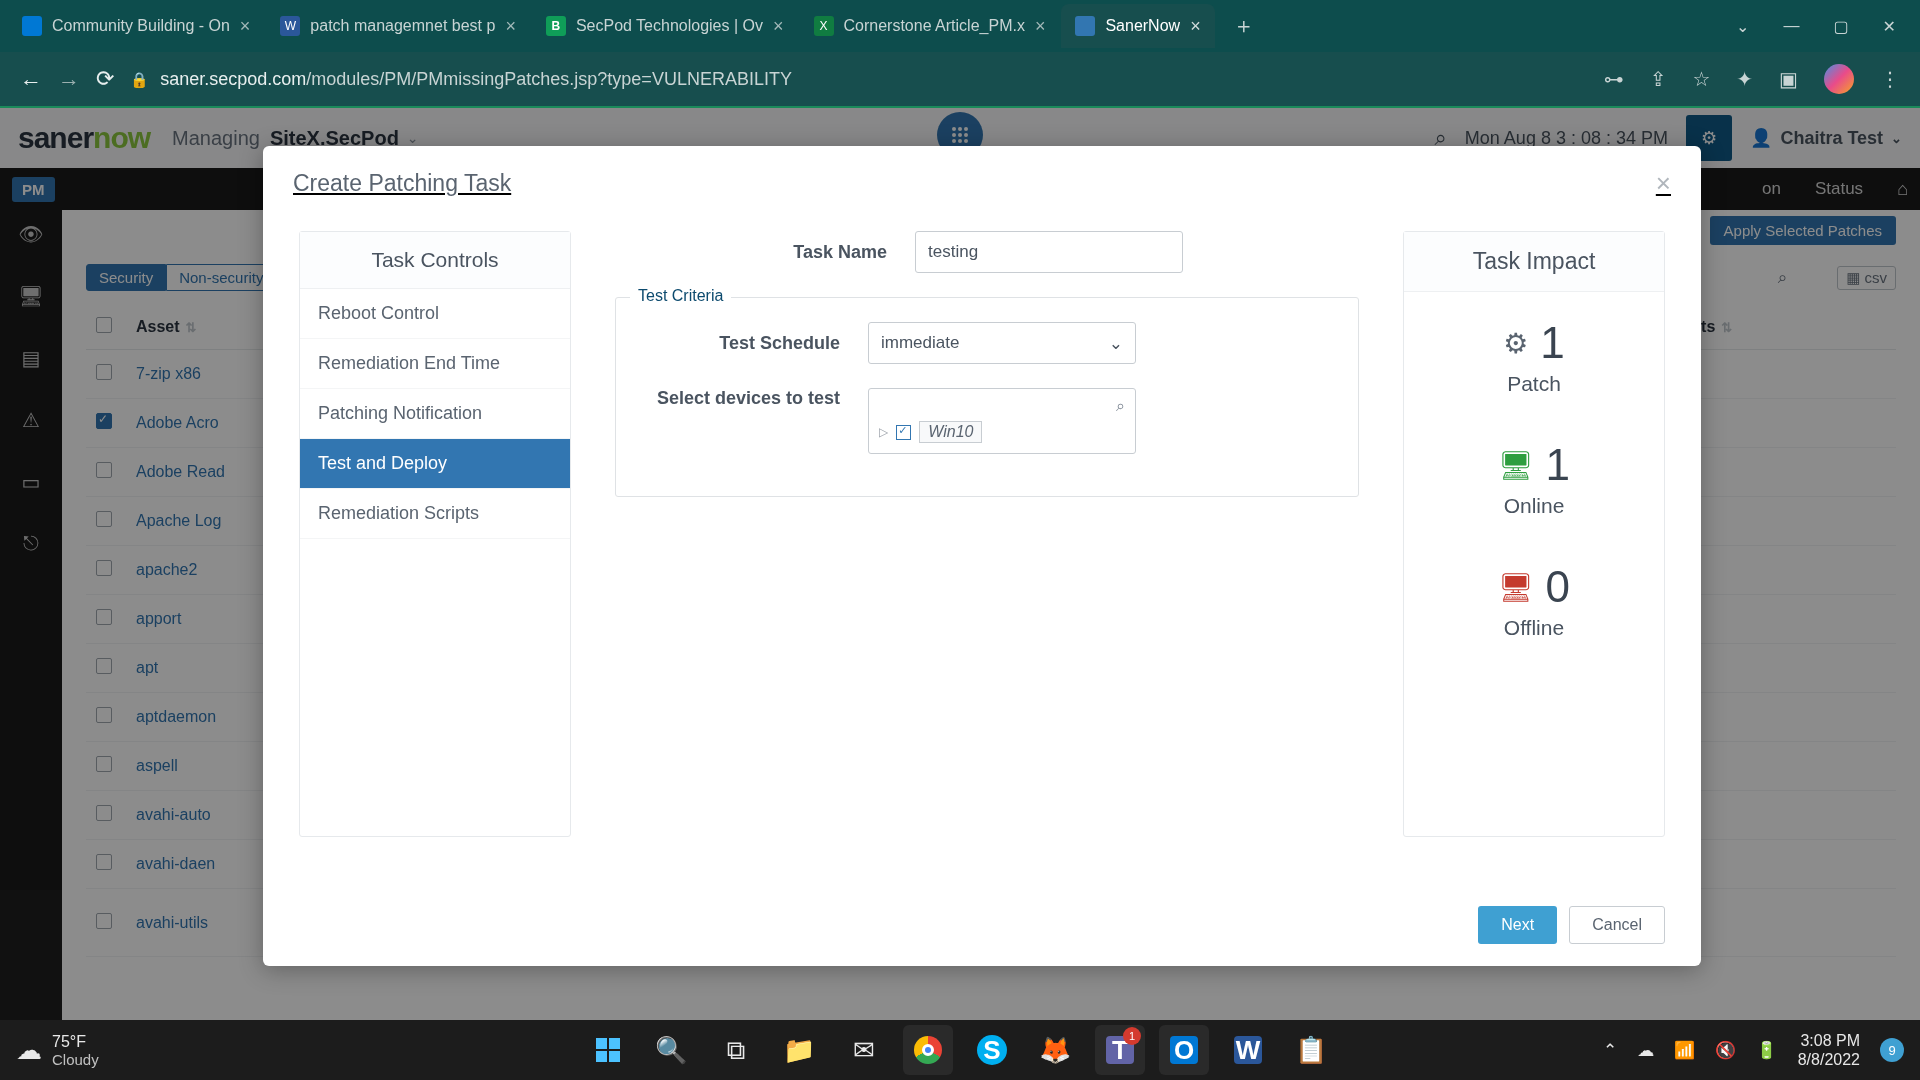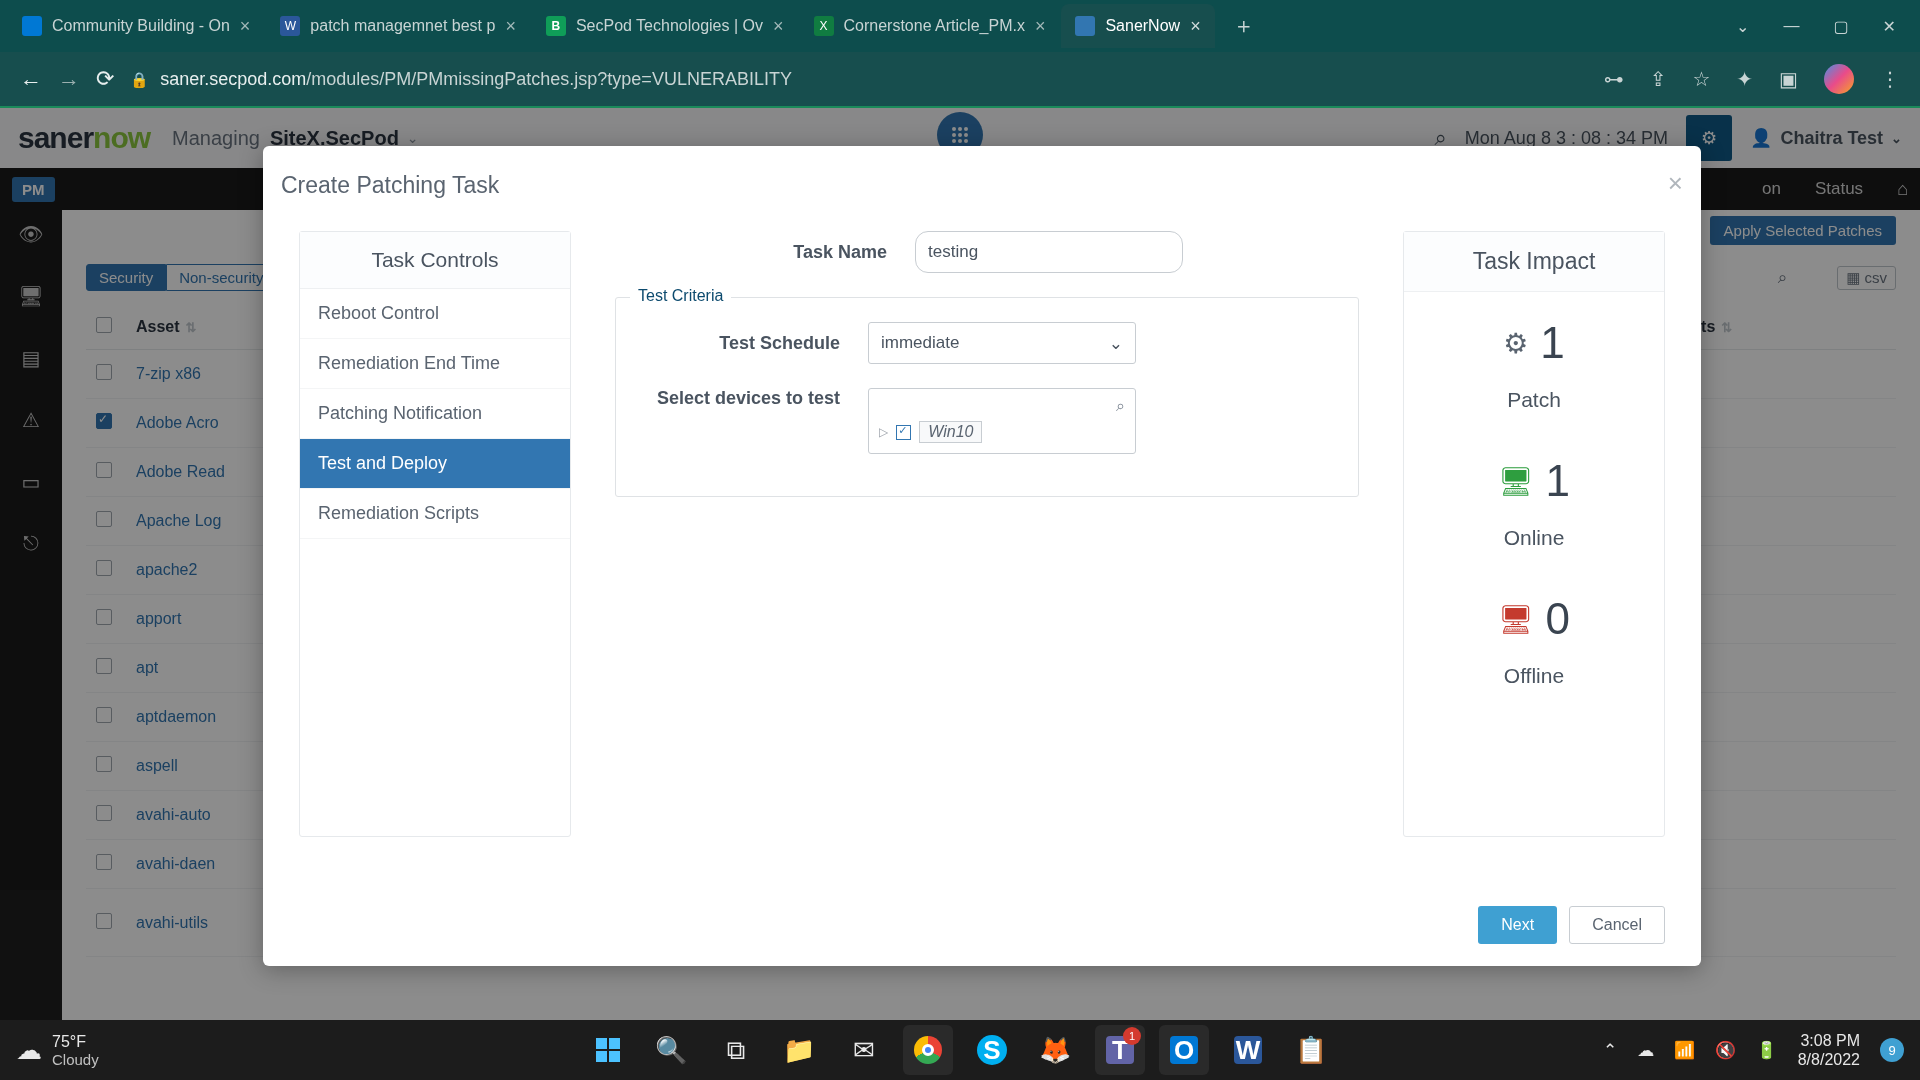--- a/index.html
+++ b/index.html
@@ -65,51 +65,51 @@
 .cb.checked::after { content:"✓"; color:#fff; font-size:12px; position:absolute; top:-2px; left:1px; }
 .sort-ic { color:#c0c6cc; margin-left:6px; font-size:13px; }
 .sev { color:#d08a14; }
 .sev.crit { color:#c43a2e; }
 
 
 .dim { position:absolute; left:0; top:108px; right:0; bottom:60px; background:rgba(0,0,0,0.45); }
 
 
 .modal { position:absolute; left:263px; top:146px; width:1438px; height:820px; background:#fff; border-radius:6px; box-shadow:0 4px 24px rgba(0,0,0,0.3); }
-.modal-head { padding:22px 18px 18px; display:flex; align-items:flex-end; }
+.modal-head { padding:22px 30px 18px; display:flex; align-items:center;text-decoration:underline; }
 .modal-title { font-size:23px; color:#5a6470; }
 .modal-close { margin-left:auto; color:#b0b6bc; font-size:26px; font-weight:300; }
 .modal-body { display:flex; padding:14px 36px 20px; gap:22px; height:640px; }
 
 .task-controls { width:272px; border:1px solid #e6e9ec; border-radius:3px; }
 .tc-head { text-align:center; padding:16px 0; font-size:21px; color:#4a5460; background:#fcfdfe; border-bottom:1px solid #eef0f2; }
 .tc-item { padding:14px 18px; color:#5a6470; font-size:18px; border-bottom:1px solid #f4f5f6; cursor:pointer; }
 .tc-item.active { background:#3276b1; color:#fff; }
 
 .center { flex:1; padding:0 22px; }
 .field-row { display:flex; align-items:center; margin-bottom:24px; }
 .field-label { width:300px; text-align:right; padding-right:28px; color:#4a5460; font-size:18px; font-weight:600; }
-.field-input { width:268px; height:42px; border:1px solid #c8cdd2; border-radius:13px; padding:12px 12px; font-size:17px; color:#4a5460; }
+.field-input { width:268px; height:42px; border:1px solid #c8cdd2; border-radius:3px; padding:12px 12px; font-size:17px; color:#4a5460; }
 .fieldset { border:1px solid #dfe2e5; border-radius:3px; padding:24px 18px 18px; position:relative; margin-top:6px; }
 .fieldset-legend { position:absolute; top:-11px; left:14px; background:#fff; padding:0 8px; color:#0c4a6e; font-size:16px; }
 .select-wrap { width:268px; height:42px; border:1px solid #c8cdd2; border-radius:3px; display:flex; align-items:center; padding:0 12px; color:#4a5460; font-size:17px; justify-content:space-between; }
 .device-box { width:268px; border:1px solid #c8cdd2; border-radius:3px; padding:8px 10px 10px; }
 .device-search { text-align:right; color:#7a8490; font-size:16px; margin-bottom:6px; }
 .tree-row { display:flex; align-items:center; gap:8px; font-size:16px; color:#4a5460; }
 .tree-exp { color:#9aa0a8; font-size:12px; }
 .tree-cb { width:15px; height:15px; border:1px solid #3276b1; position:relative; }
 .tree-cb::after { content:"✓"; color:#3276b1; font-size:11px; position:absolute; top:-2px; left:1px; }
 .tree-label { border:1px solid #c8cdd2; padding:1px 8px; font-style:italic; color:#5a6470; background:#f8f9fa; }
 
 .impact { width:262px; border:1px solid #e6e9ec; border-radius:3px; text-align:center; }
 .im-head { padding:16px 0; font-size:23px; color:#4a5460; background:#fcfdfe; border-bottom:1px solid #eef0f2; }
 .im-block { padding:26px 0 18px; }
 .im-num { font-size:44px; color:#3a4450; display:flex; align-items:center; justify-content:center; gap:12px; }
 .im-num .ic { font-size:28px; }
-.im-label { font-size:21px; color:#4a5460; margin-top:20px; }
+.im-label { font-size:21px; color:#4a5460; margin-top:4px; }
 .ic-green { color:#2e9e3f; }
 .ic-red { color:#c43a2e; }
 .ic-gear { color:#5a6470; }
 
 .modal-foot { position:absolute; bottom:22px; right:36px; display:flex; gap:12px; }
 .btn { padding:9px 22px; border-radius:3px; font-size:16px; border:1px solid transparent; }
 .btn-next { background:#3fa0d2; color:#fff; }
 .btn-cancel { background:#fff; color:#5a6470; border-color:#c8cdd2; }
 
 

